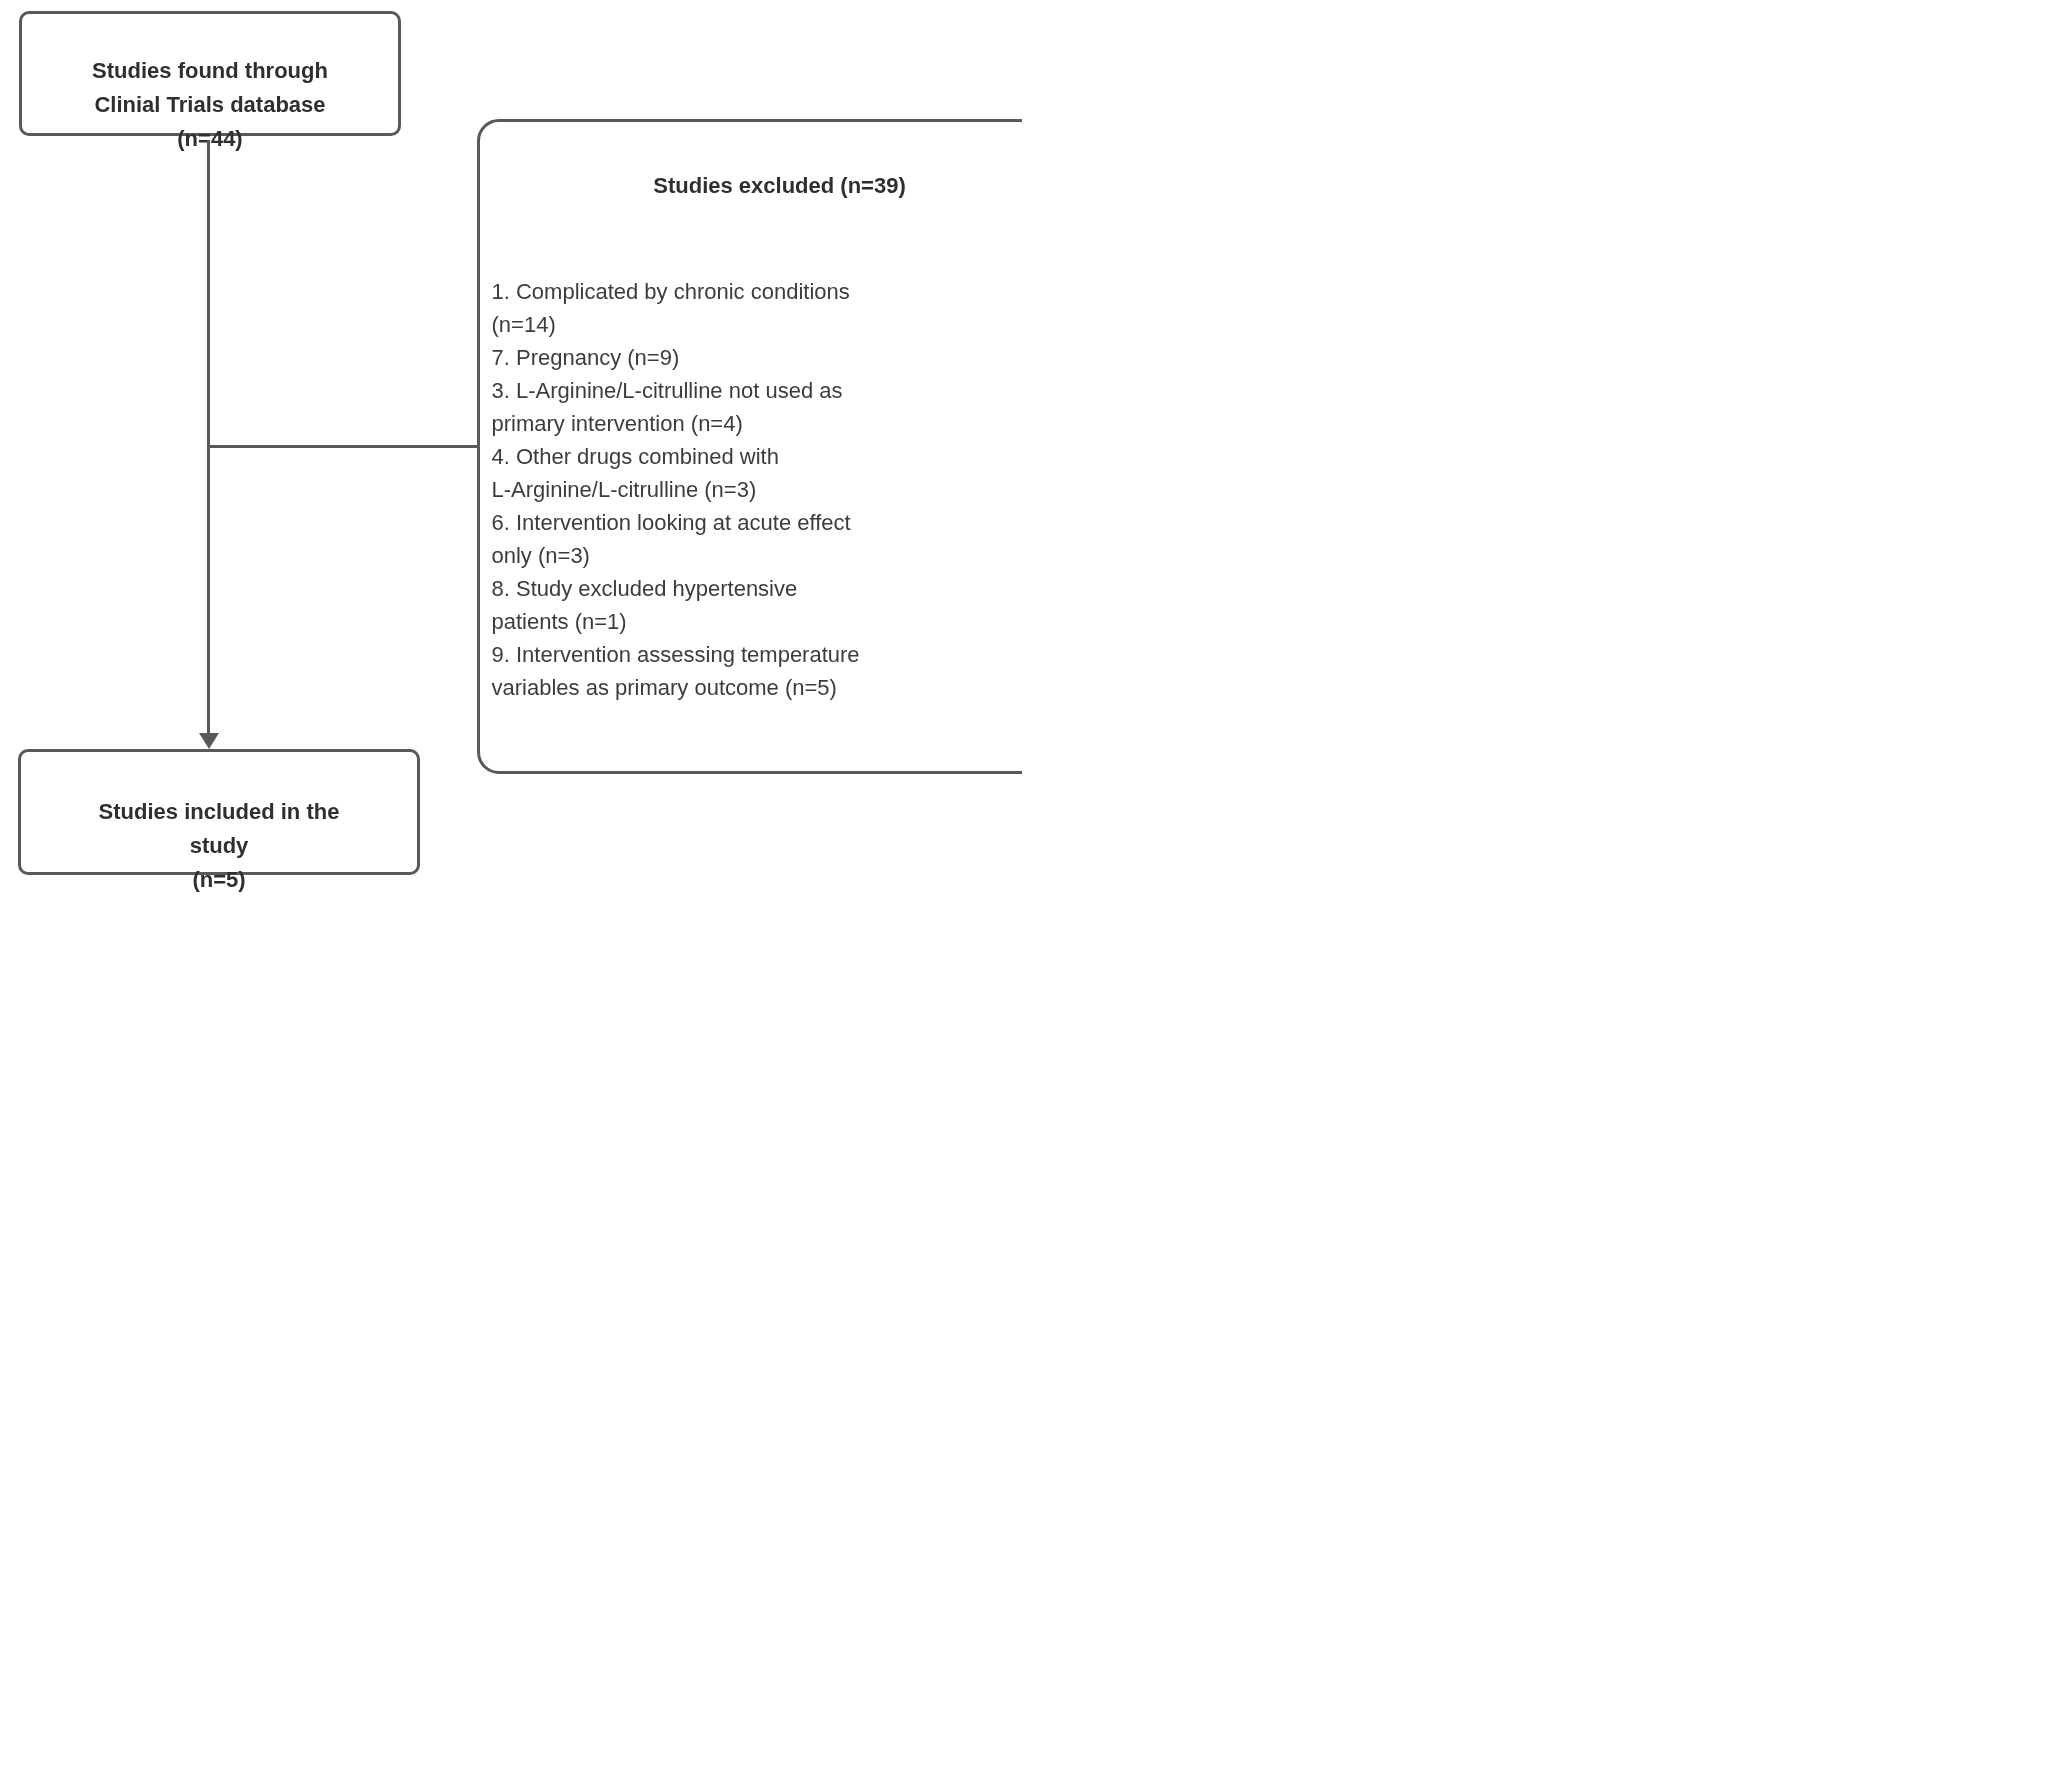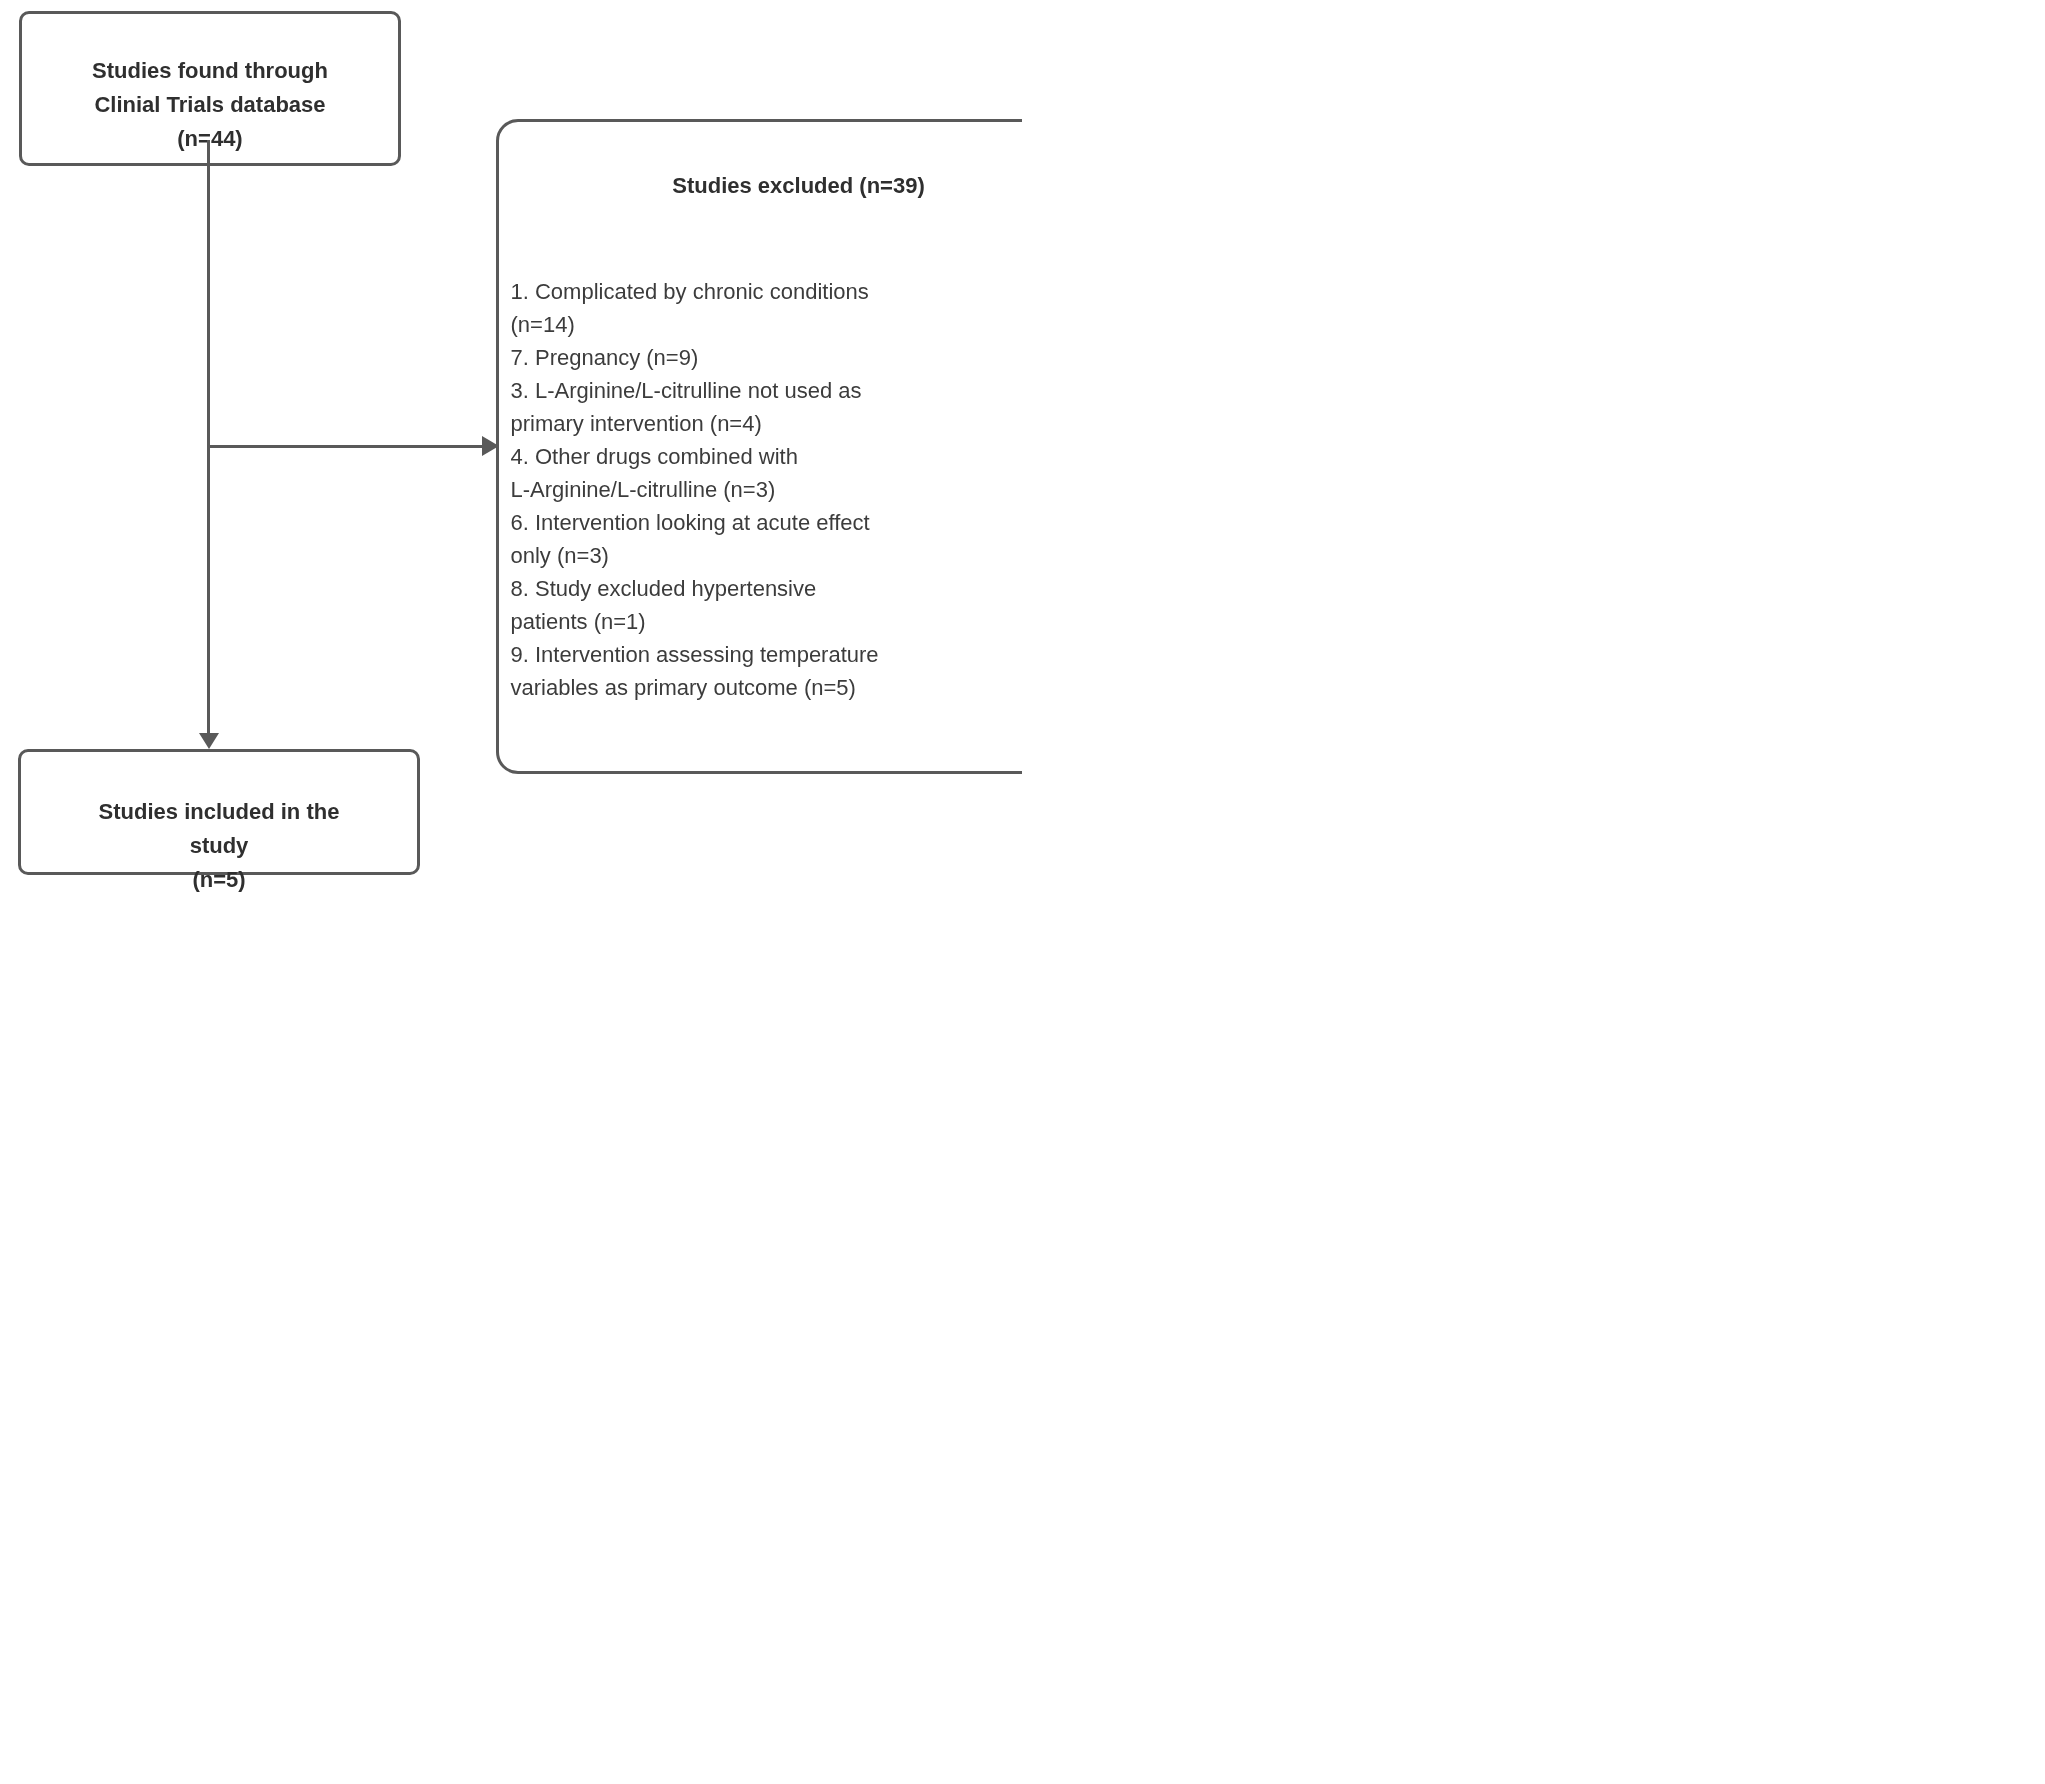--- a/index.html
+++ b/index.html
@@ -28,31 +28,31 @@
     border-radius: 10px;
     color: var(--title-text);
     text-align: center;
     white-space: pre-line;
     font-weight: 700;
     font-size: 22px;
     line-height: 34px;
   }
   .box-found {
     left: 19px; top: 10.8px;
-    width: 382px; height: 155px;
+    width: 382px; height: 125px;
     padding-top: 6.5px;
     text-align: center;
   }
   .box-included {
     left: 18px; top: 749px;
     width: 402px; height: 126px;
     padding-top: 8.6px;
   }
   .box-excluded {
-    left: 496px; top: 119px;
+    left: 477px; top: 119px;
     width: 605px; height: 655px;
     text-align: left;
     border-radius: 22px;
   }
   .excluded-title {
     margin-top: 13px;
     text-align: center;
     font-weight: 700;
     font-size: 22px;
     line-height: 34px;

